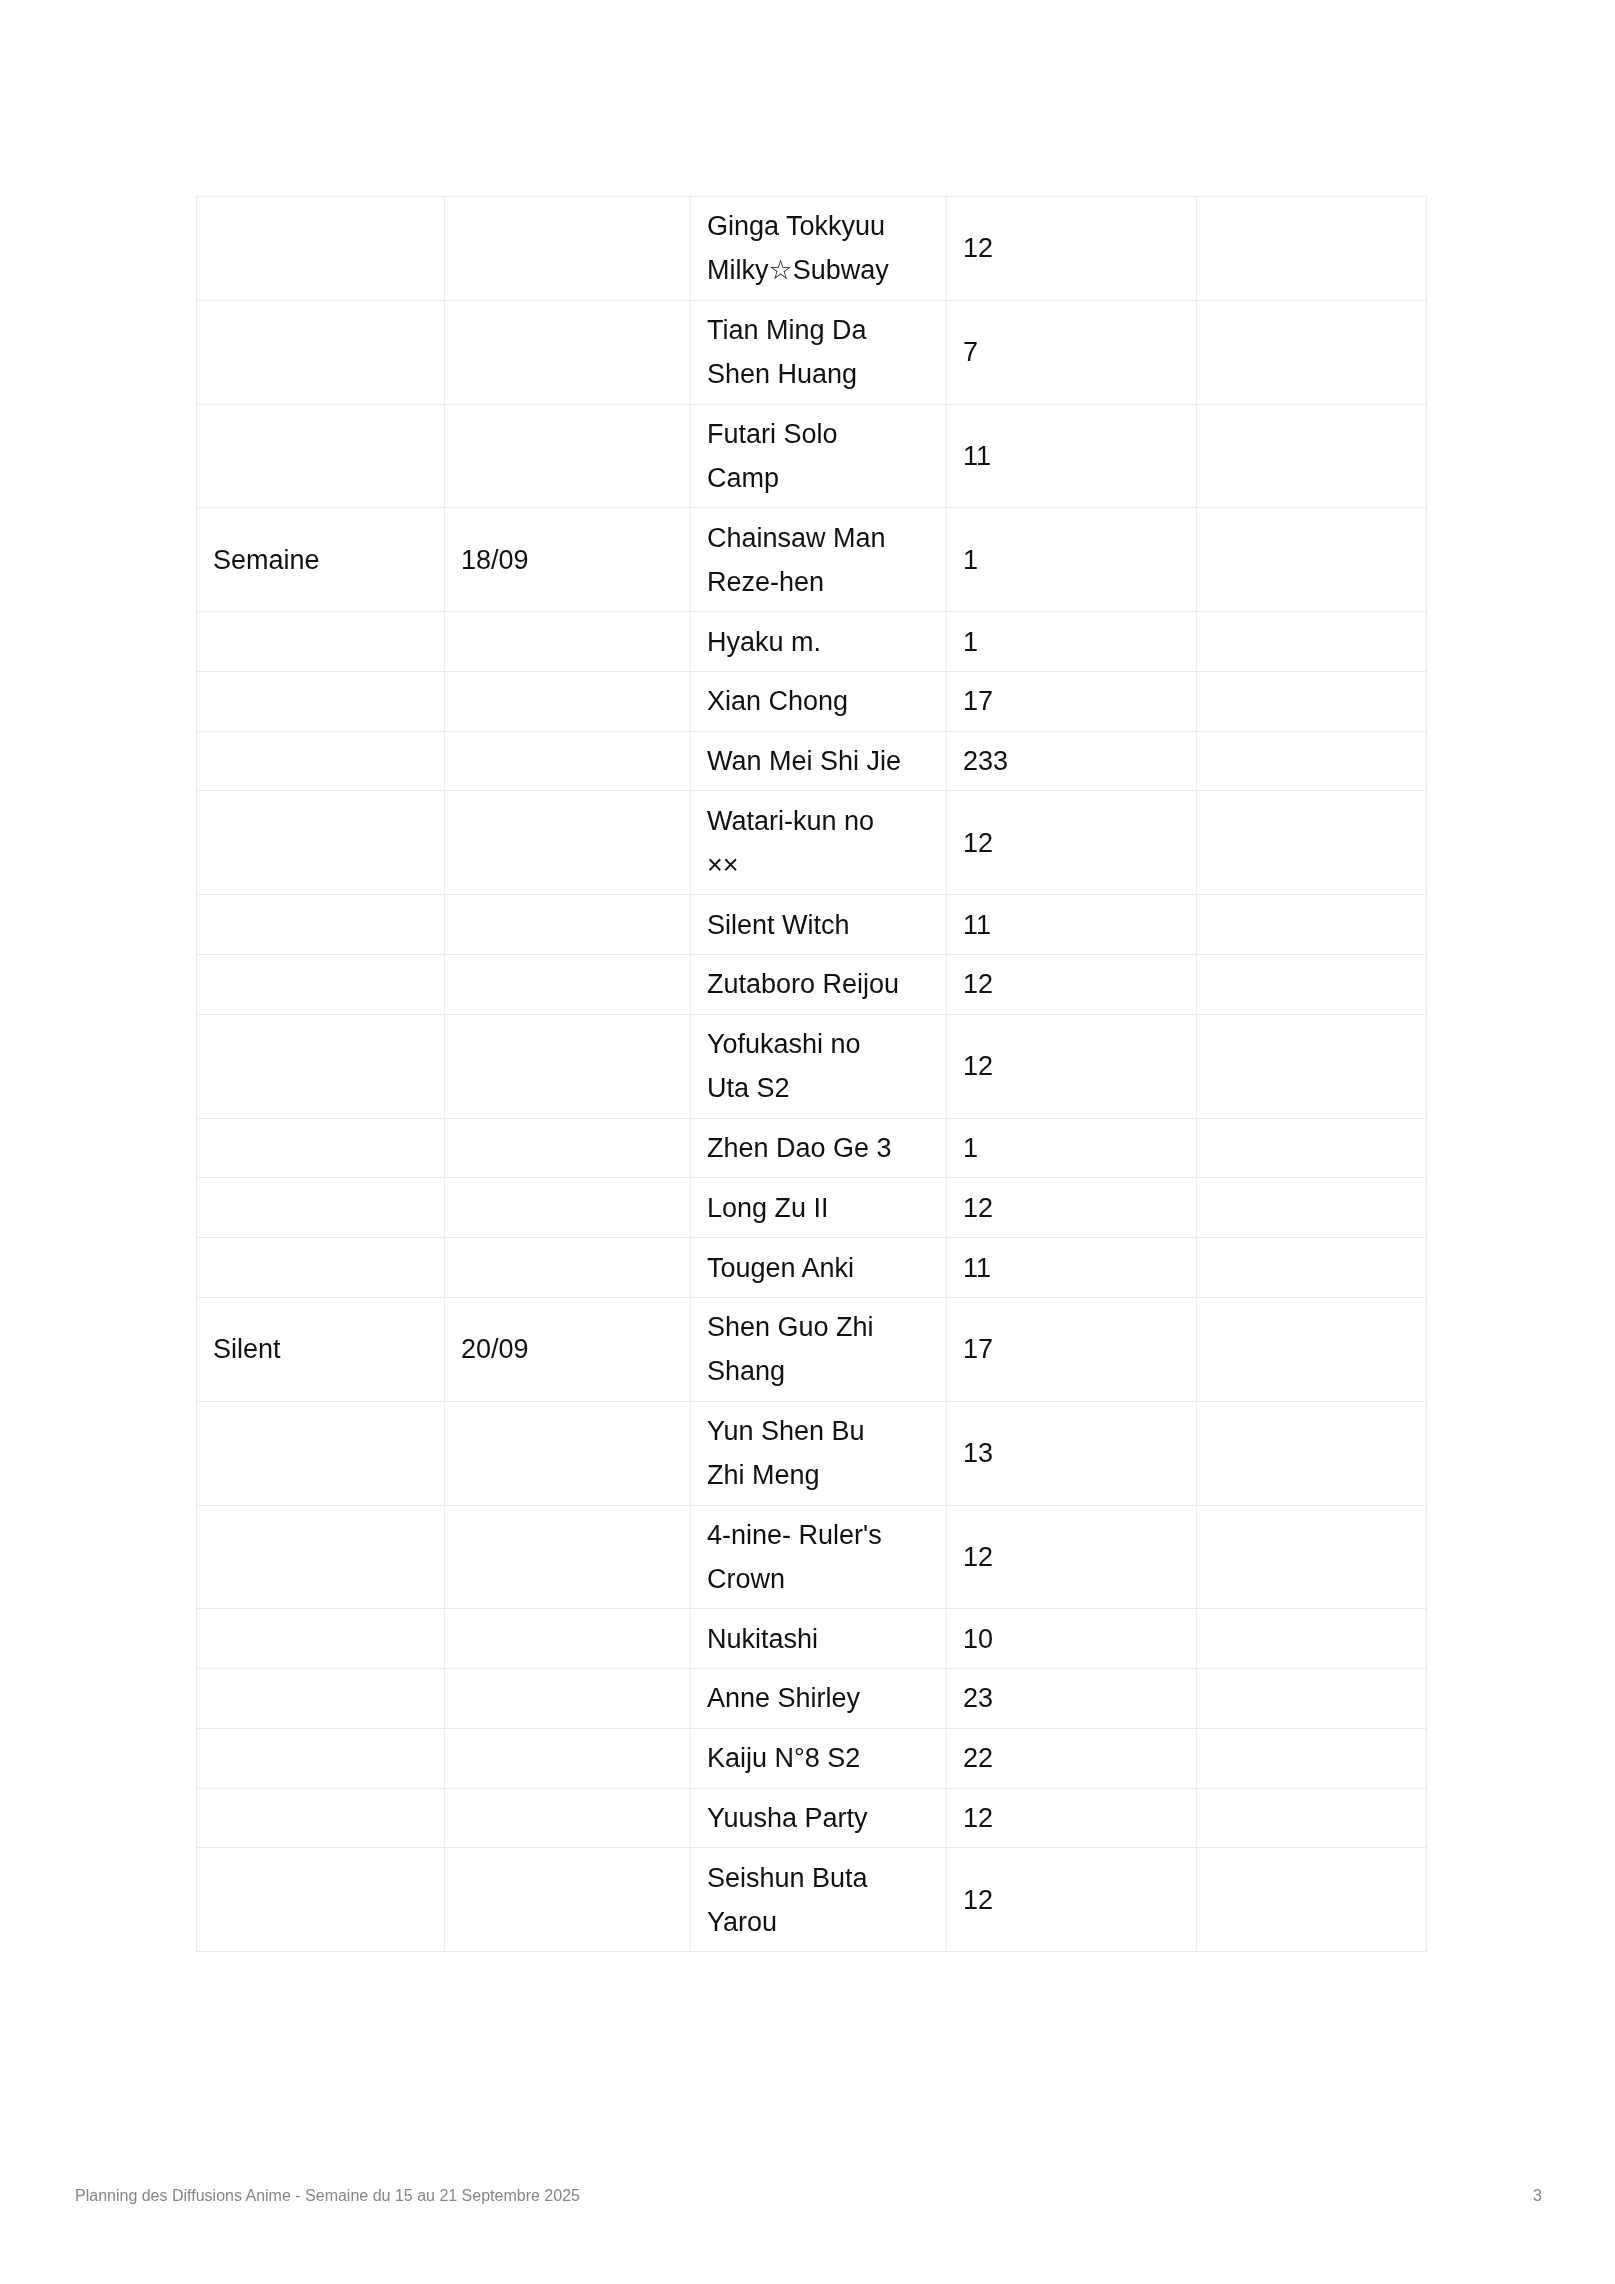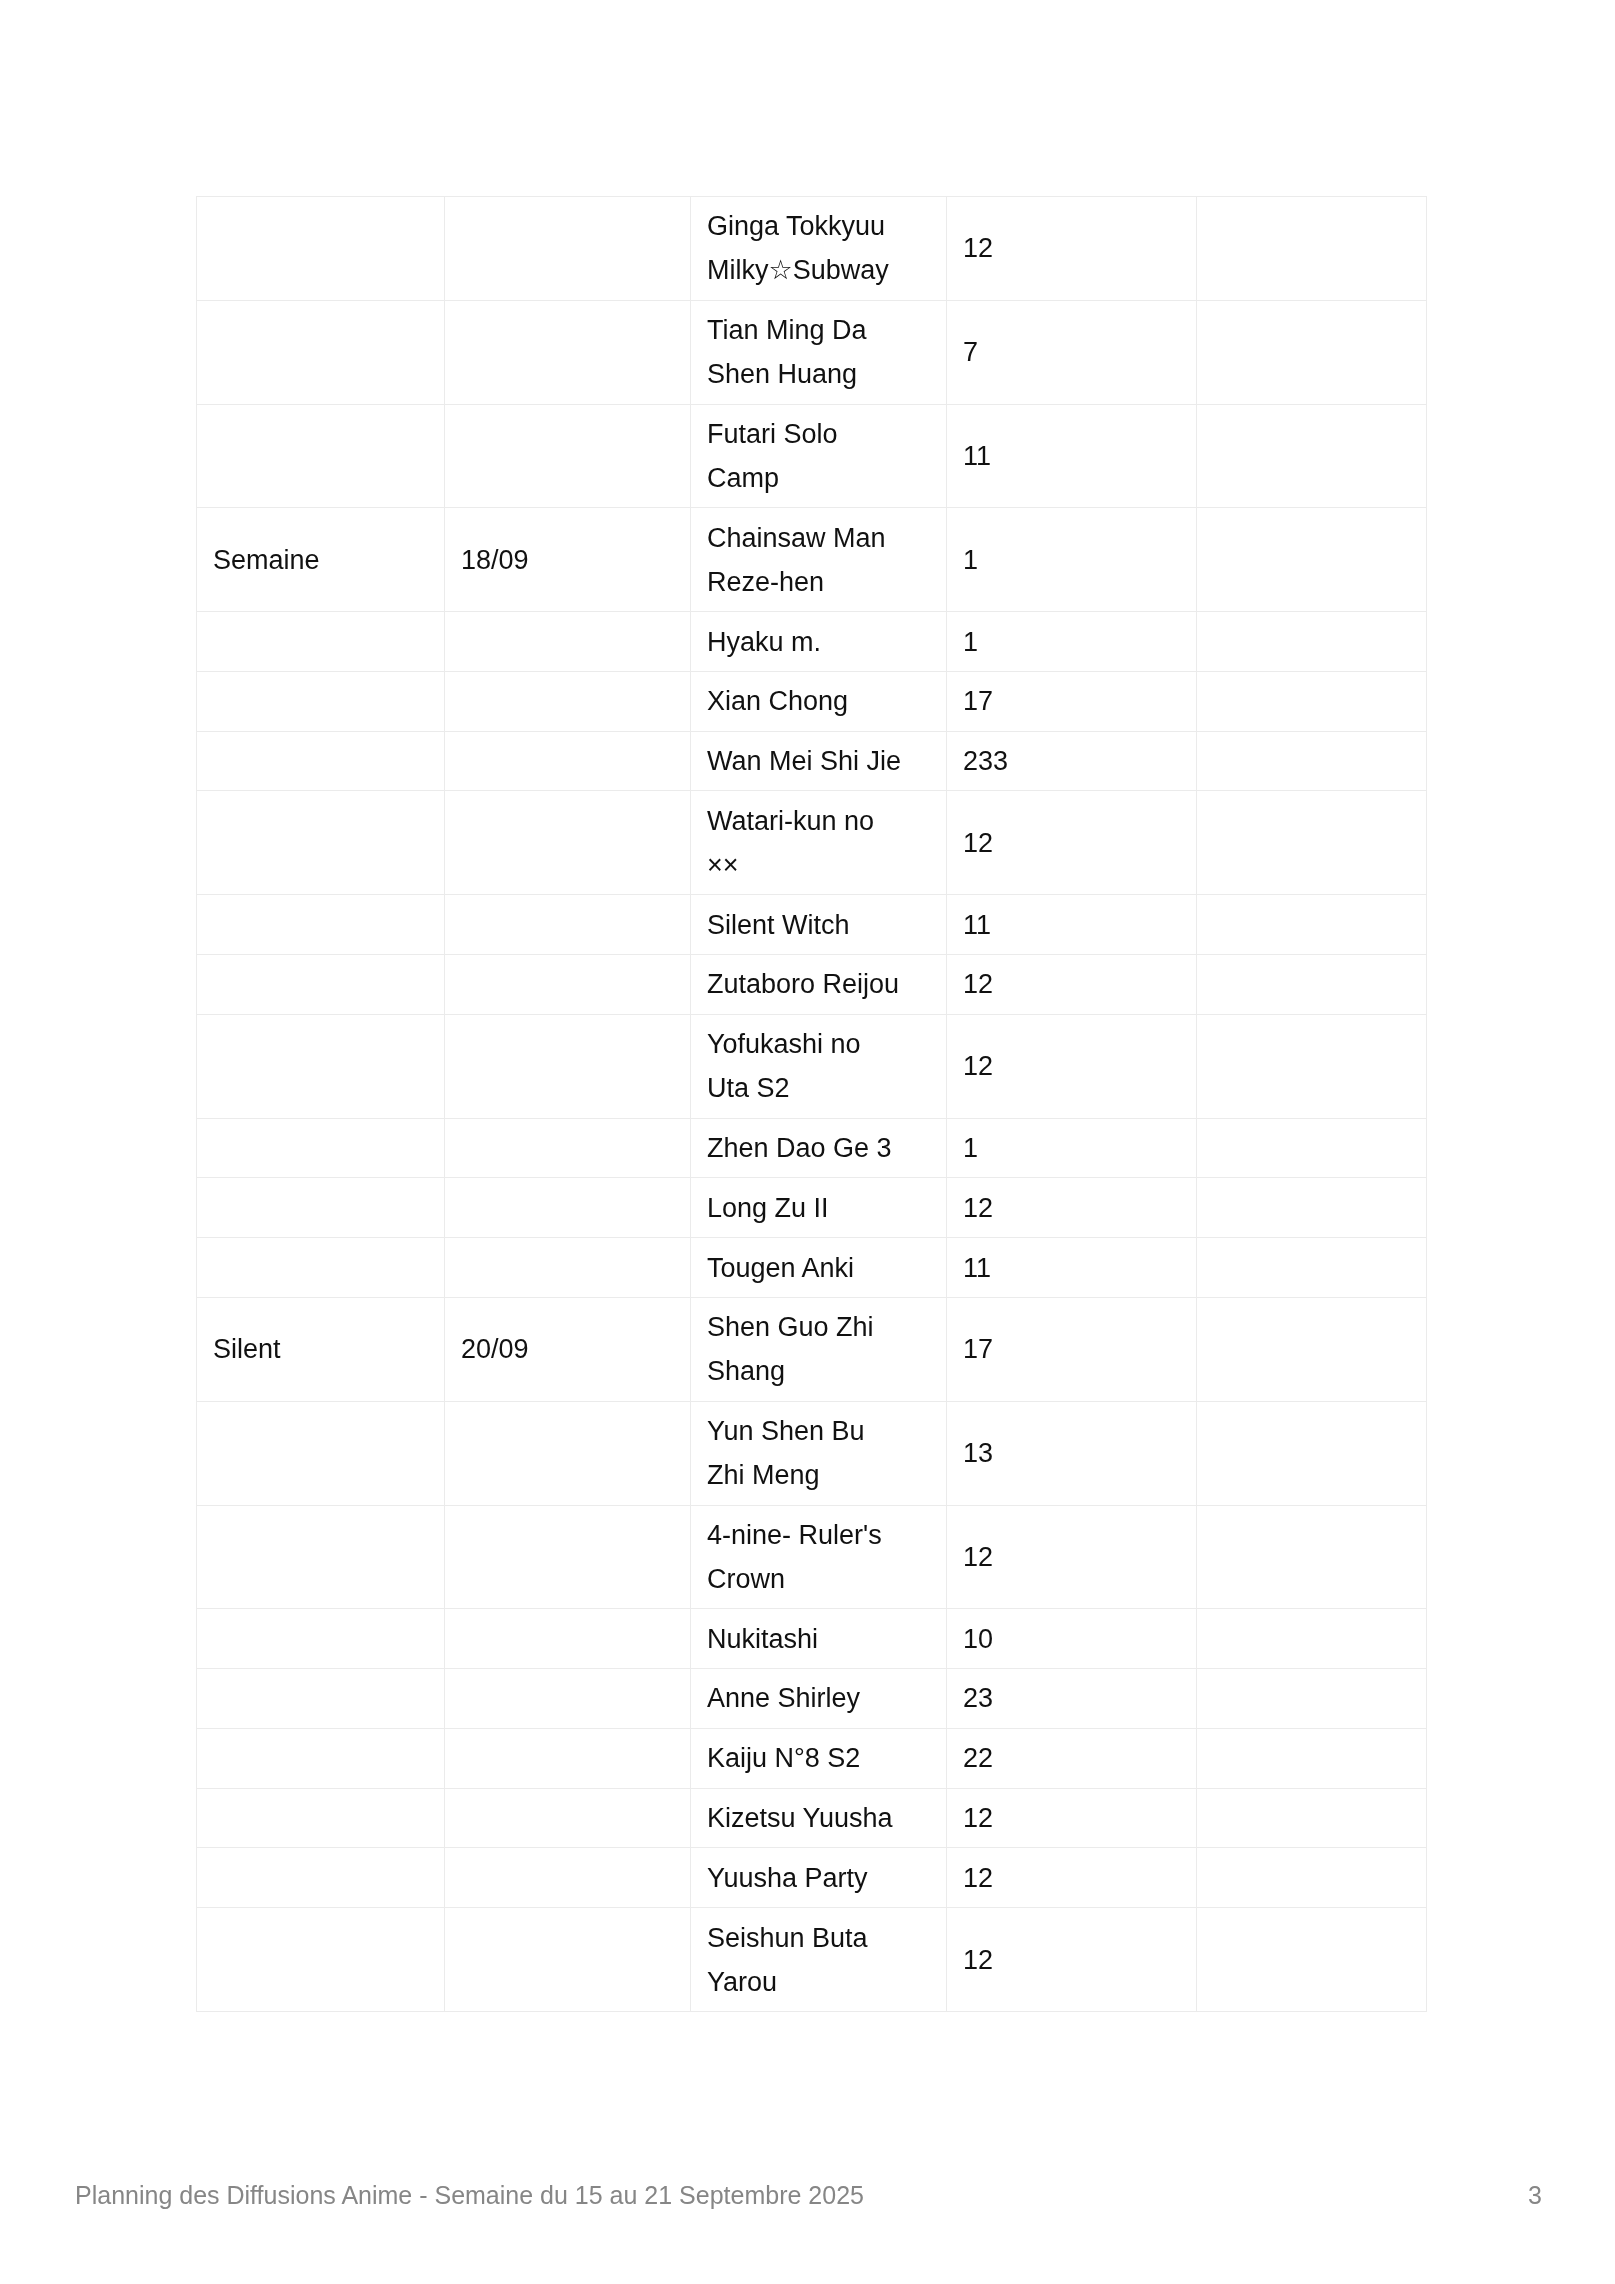--- a/index.html
+++ b/index.html
@@ -30,21 +30,21 @@
     overflow: hidden;
   }
   td.c-day, td.c-date, td.c-episode, td.c-notes { white-space: nowrap; }
   td.c-title { white-space: pre-line; margin-top: 28px; }
   .footer {
     position: absolute;
     left: 75px;
     right: 74px;
     top: 2183px;
     height: 32px;
-    font-size: 25px;
+    font-size: 16px;
     line-height: 25px;
     color: var(--muted, #868686);
   }
   .footer .footer-title { position: absolute; left: 0; top: 0; white-space: nowrap; }
   .footer .pagenum { position: absolute; right: 0; top: 0; }
 </style>
 </head>
 <body>
 
 <div class="page">
@@ -203,27 +203,20 @@
         <tr>
     <td class="c-day"></td>
     <td class="c-date"></td>
     <td class="c-title">Kaiju N°8 S2</td>
     <td class="c-episode">22</td>
     <td class="c-notes"></td>
   </tr>
         <tr>
     <td class="c-day"></td>
     <td class="c-date"></td>
-    <td class="c-title">Kizetsu Yuusha</td>
-    <td class="c-episode">12</td>
-    <td class="c-notes"></td>
-  </tr>
-        <tr>
-    <td class="c-day"></td>
-    <td class="c-date"></td>
     <td class="c-title">Yuusha Party</td>
     <td class="c-episode">12</td>
     <td class="c-notes"></td>
   </tr>
         <tr>
     <td class="c-day"></td>
     <td class="c-date"></td>
     <td class="c-title">Seishun Buta
 Yarou</td>
     <td class="c-episode">12</td>

